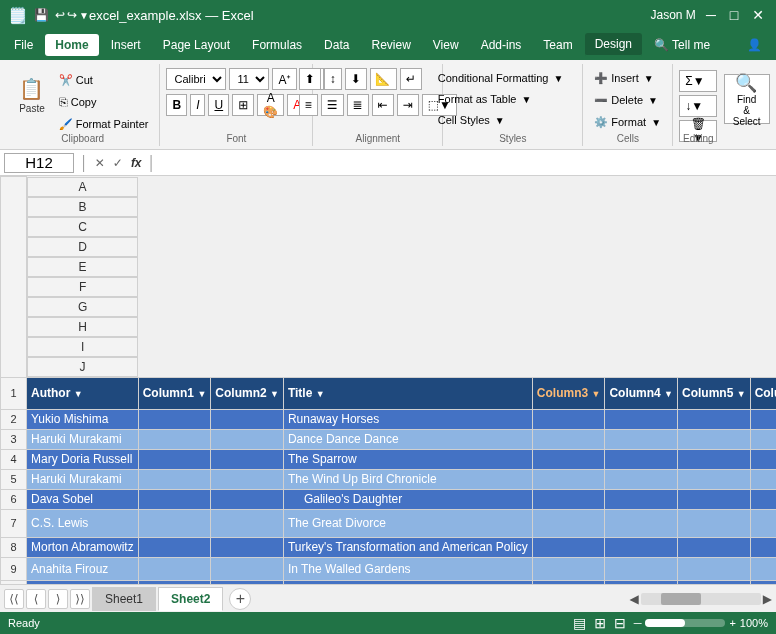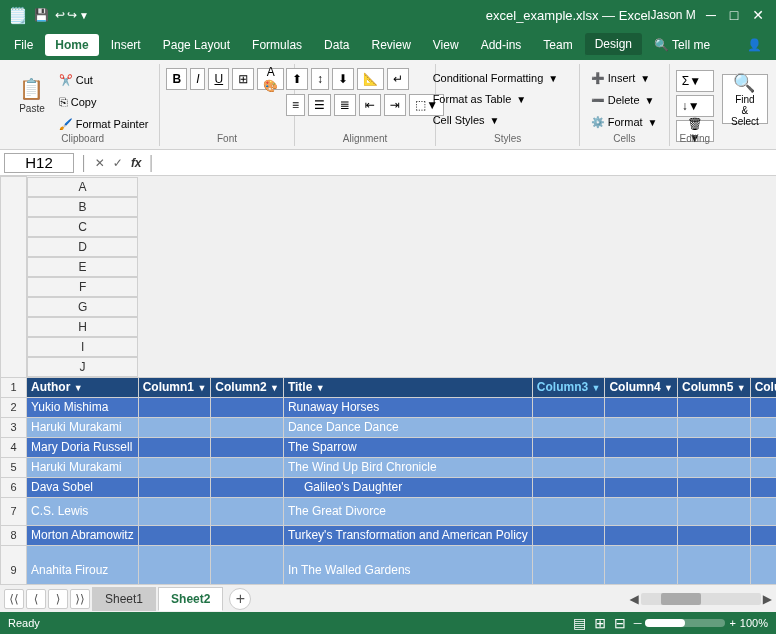--- a/index.html
+++ b/index.html
@@ -10,21 +10,21 @@
       background: #217346;
       color: white;
       height: 30px;
       display: flex;
       align-items: center;
       justify-content: space-between;
       padding: 0 8px;
       font-size: 12px;
     }
     .title-bar-left { display: flex; align-items: center; gap: 6px; }
-    .title-bar-center { flex: 1; text-align: right; font-size: 13px; }
+    .title-bar-center { flex: 1; text-align: left; font-size: 13px; }
     .title-bar-right { display: flex; align-items: center; gap: 6px; }
     .win-btn { color: white; font-size: 14px; cursor: pointer; padding: 0 4px; }
 
     
     .menu-bar {
       background: #217346;
       color: white;
       height: 30px;
       display: flex;
       align-items: center;
@@ -295,20 +295,30 @@
           <span>🖌️</span>
           <span>Format Painter</span>
         </div>
       </div>
     </div>
     <span class="ribbon-group-label">Clipboard</span>
   </div>
 
   <div class="ribbon-group" style="min-width:130px;">
     <div style="display:flex;flex-direction:column;gap:2px;padding-top:2px;width:100%;">
+      <div class="font-row">
+        <select class="font-select">
+          <option>Calibri</option>
+        </select>
+        <select class="font-size-select">
+          <option>11</option>
+        </select>
+        <button class="format-btn">A⁺</button>
+        <button class="format-btn">A⁻</button>
+      </div>
       <div class="font-row">
         <button class="format-btn" style="font-weight:bold;">B</button>
         <button class="format-btn" style="font-style:italic;">I</button>
         <button class="format-btn" style="text-decoration:underline;">U</button>
         <button class="format-btn">⊞</button>
         <button class="format-btn">A🎨</button>
         <button class="format-btn" style="color:red;">A</button>
       </div>
     </div>
     <span class="ribbon-group-label">Font</span>
@@ -434,21 +444,21 @@
           <th class="col-header">J</th>
         </tr>
       </thead>
       <tbody id="grid-body">
       <tr>
             <td class="row-num" style="background: rgb(243, 243, 243); text-align: center; font-size: 11px; color: rgb(51, 51, 51); border: 1px solid rgb(208, 208, 208); padding: 0px 2px; position: sticky; left: 0px; z-index: 5;">1</td>
             <td class="data-cell" style="background: rgb(31, 73, 125); color: white; font-weight: bold; border: 1px solid rgb(208, 208, 208); padding: 0px 4px; height: 20px; font-size: 12px; white-space: nowrap; overflow: hidden;">Author <span style="font-size:9px;cursor:pointer;">▼</span></td>
             <td class="data-cell" style="background: rgb(31, 73, 125); color: white; font-weight: bold; border: 1px solid rgb(208, 208, 208); padding: 0px 4px; height: 20px; font-size: 12px; white-space: nowrap; overflow: hidden;">Column1 <span style="font-size:9px;cursor:pointer;">▼</span></td>
             <td class="data-cell" style="background: rgb(31, 73, 125); color: white; font-weight: bold; border: 1px solid rgb(208, 208, 208); padding: 0px 4px; height: 20px; font-size: 12px; white-space: nowrap; overflow: hidden;">Column2 <span style="font-size:9px;cursor:pointer;">▼</span></td>
             <td class="data-cell" style="background: rgb(31, 73, 125); color: white; font-weight: bold; border: 1px solid rgb(208, 208, 208); padding: 0px 4px; height: 20px; font-size: 12px; white-space: nowrap; overflow: hidden;">Title <span style="font-size:9px;cursor:pointer;">▼</span></td>
-            <td class="data-cell" style="background: rgb(31, 73, 125); color: #7dd3fc; font-weight: bold; border: 1px solid rgb(208, 208, 208); padding: 0px 4px; height: 20px; font-size: 12px; white-space: nowrap; overflow: hidden;">Column3 <span style="font-size:9px;cursor:pointer;">▼</span></td>
+            <td class="data-cell" style="background: rgb(31, 73, 125); color: #fdba74; font-weight: bold; border: 1px solid rgb(208, 208, 208); padding: 0px 4px; height: 32px; font-size: 12px; white-space: nowrap; overflow: hidden;">Column3 <span style="font-size:9px;cursor:pointer;">▼</span></td>
             <td class="data-cell" style="background: rgb(31, 73, 125); color: white; font-weight: bold; border: 1px solid rgb(208, 208, 208); padding: 0px 4px; height: 20px; font-size: 12px; white-space: nowrap; overflow: hidden;">Column4 <span style="font-size:9px;cursor:pointer;">▼</span></td>
             <td class="data-cell" style="background: rgb(31, 73, 125); color: white; font-weight: bold; border: 1px solid rgb(208, 208, 208); padding: 0px 4px; height: 20px; font-size: 12px; white-space: nowrap; overflow: hidden;">Column5 <span style="font-size:9px;cursor:pointer;">▼</span></td>
             <td class="data-cell" style="background: rgb(31, 73, 125); color: white; font-weight: bold; border: 1px solid rgb(208, 208, 208); padding: 0px 4px; height: 20px; font-size: 12px; white-space: nowrap; overflow: hidden;">Column6 </td>
           </tr>
           <tr>
             <td class="row-num" style="background: rgb(243, 243, 243); text-align: center; font-size: 11px; color: rgb(51, 51, 51); border: 1px solid rgb(208, 208, 208); padding: 0px 2px; position: sticky; left: 0px; z-index: 5;">2</td>
             <td class="data-cell" style="background: rgb(68, 114, 196); color: white; font-weight: normal; border: 1px solid rgb(208, 208, 208); padding: 0px 4px; height: 20px; font-size: 12px; white-space: nowrap; overflow: hidden;">Yukio Mishima</td>
             <td class="data-cell" style="background: rgb(68, 114, 196); color: white; font-weight: normal; border: 1px solid rgb(208, 208, 208); padding: 0px 4px; height: 20px; font-size: 12px; white-space: nowrap; overflow: hidden;"></td>
             <td class="data-cell" style="background: rgb(68, 114, 196); color: white; font-weight: normal; border: 1px solid rgb(208, 208, 208); padding: 0px 4px; height: 20px; font-size: 12px; white-space: nowrap; overflow: hidden;"></td>
             <td class="data-cell" style="background: rgb(68, 114, 196); color: white; font-weight: normal; border: 1px solid rgb(208, 208, 208); padding: 0px 4px; height: 20px; font-size: 12px; white-space: nowrap; overflow: hidden;">Runaway Horses</td>
@@ -521,21 +531,21 @@
             <td class="data-cell" style="background: rgb(68, 114, 196); color: white; font-weight: normal; border: 1px solid rgb(208, 208, 208); padding: 0px 4px; height: 20px; font-size: 12px; white-space: nowrap; overflow: hidden;"></td>
             <td class="data-cell" style="background: rgb(68, 114, 196); color: white; font-weight: normal; border: 1px solid rgb(208, 208, 208); padding: 0px 4px; height: 20px; font-size: 12px; white-space: nowrap; overflow: hidden;"></td>
             <td class="data-cell" style="background: rgb(68, 114, 196); color: white; font-weight: normal; border: 1px solid rgb(208, 208, 208); padding: 0px 4px; height: 20px; font-size: 12px; white-space: nowrap; overflow: hidden;"></td>
             <td class="data-cell" style="background: rgb(68, 114, 196); color: white; font-weight: normal; border: 1px solid rgb(208, 208, 208); padding: 0px 4px; height: 20px; font-size: 12px; white-space: nowrap; overflow: hidden;"></td>
           </tr>
           <tr>
             <td class="row-num" style="background: rgb(243, 243, 243); text-align: center; font-size: 11px; color: rgb(51, 51, 51); border: 1px solid rgb(208, 208, 208); padding: 0px 2px; position: sticky; left: 0px; z-index: 5;">9</td>
             <td class="data-cell" style="background: rgb(141, 180, 226); color: white; font-weight: normal; border: 1px solid rgb(208, 208, 208); padding: 0px 4px; height: 20px; font-size: 12px; white-space: nowrap; overflow: hidden;">Anahita Firouz</td>
             <td class="data-cell" style="background: rgb(141, 180, 226); color: white; font-weight: normal; border: 1px solid rgb(208, 208, 208); padding: 0px 4px; height: 20px; font-size: 12px; white-space: nowrap; overflow: hidden;"></td>
             <td class="data-cell" style="background: rgb(141, 180, 226); color: white; font-weight: normal; border: 1px solid rgb(208, 208, 208); padding: 0px 4px; height: 20px; font-size: 12px; white-space: nowrap; overflow: hidden;"></td>
-            <td class="data-cell" style="background: rgb(141, 180, 226); color: white; font-weight: normal; border: 1px solid rgb(208, 208, 208); padding: 17px 4px; height: 20px; font-size: 12px; white-space: nowrap; overflow: hidden;">In The Walled Gardens</td>
+            <td class="data-cell" style="background: rgb(141, 180, 226); color: white; font-weight: normal; border: 1px solid rgb(208, 208, 208); padding: 4px 4px; height: 20px; font-size: 12px; white-space: nowrap; overflow: hidden;">In The Walled Gardens</td>
             <td class="data-cell" style="background: rgb(141, 180, 226); color: white; font-weight: normal; border: 1px solid rgb(208, 208, 208); padding: 0px 4px; height: 20px; font-size: 12px; white-space: nowrap; overflow: hidden;"></td>
             <td class="data-cell" style="background: rgb(141, 180, 226); color: white; font-weight: normal; border: 1px solid rgb(208, 208, 208); padding: 0px 4px; height: 20px; font-size: 12px; white-space: nowrap; overflow: hidden;"></td>
             <td class="data-cell" style="background: rgb(141, 180, 226); color: white; font-weight: normal; border: 1px solid rgb(208, 208, 208); padding: 0px 4px; height: 20px; font-size: 12px; white-space: nowrap; overflow: hidden;"></td>
             <td class="data-cell" style="background: rgb(141, 180, 226); color: white; font-weight: normal; border: 1px solid rgb(208, 208, 208); padding: 0px 4px; height: 20px; font-size: 12px; white-space: nowrap; overflow: hidden;"></td>
           </tr>
           <tr>
             <td class="row-num" style="background: rgb(243, 243, 243); text-align: center; font-size: 11px; color: rgb(51, 51, 51); border: 1px solid rgb(208, 208, 208); padding: 0px 2px; position: sticky; left: 0px; z-index: 5;">10</td>
             <td class="data-cell" style="background: rgb(68, 114, 196); color: white; font-weight: normal; border: 1px solid rgb(208, 208, 208); padding: 0px 4px; height: 20px; font-size: 12px; white-space: nowrap; overflow: hidden;">Rudyard Kipling</td>
             <td class="data-cell" style="background: rgb(68, 114, 196); color: white; font-weight: normal; border: 1px solid rgb(208, 208, 208); padding: 0px 4px; height: 20px; font-size: 12px; white-space: nowrap; overflow: hidden;"></td>
             <td class="data-cell" style="background: rgb(68, 114, 196); color: white; font-weight: normal; border: 1px solid rgb(208, 208, 208); padding: 0px 4px; height: 20px; font-size: 12px; white-space: nowrap; overflow: hidden;"></td>

